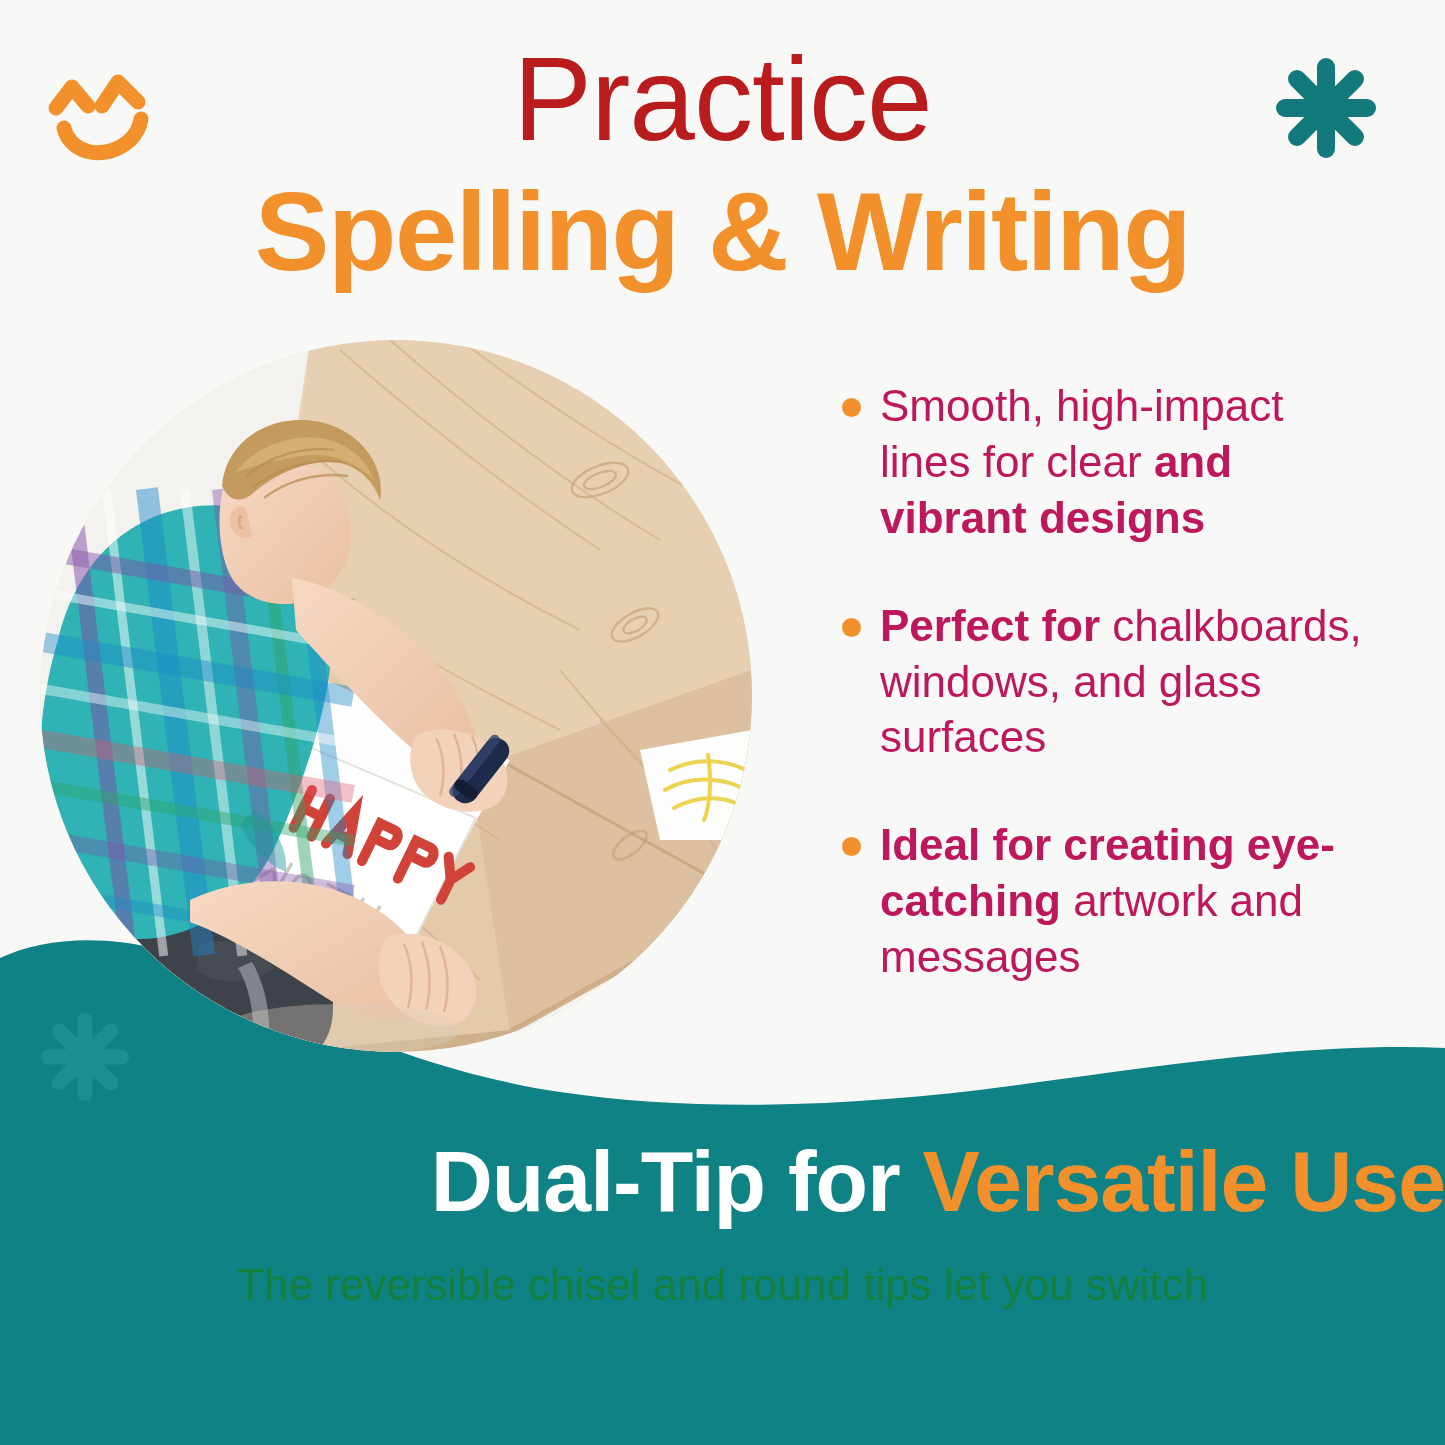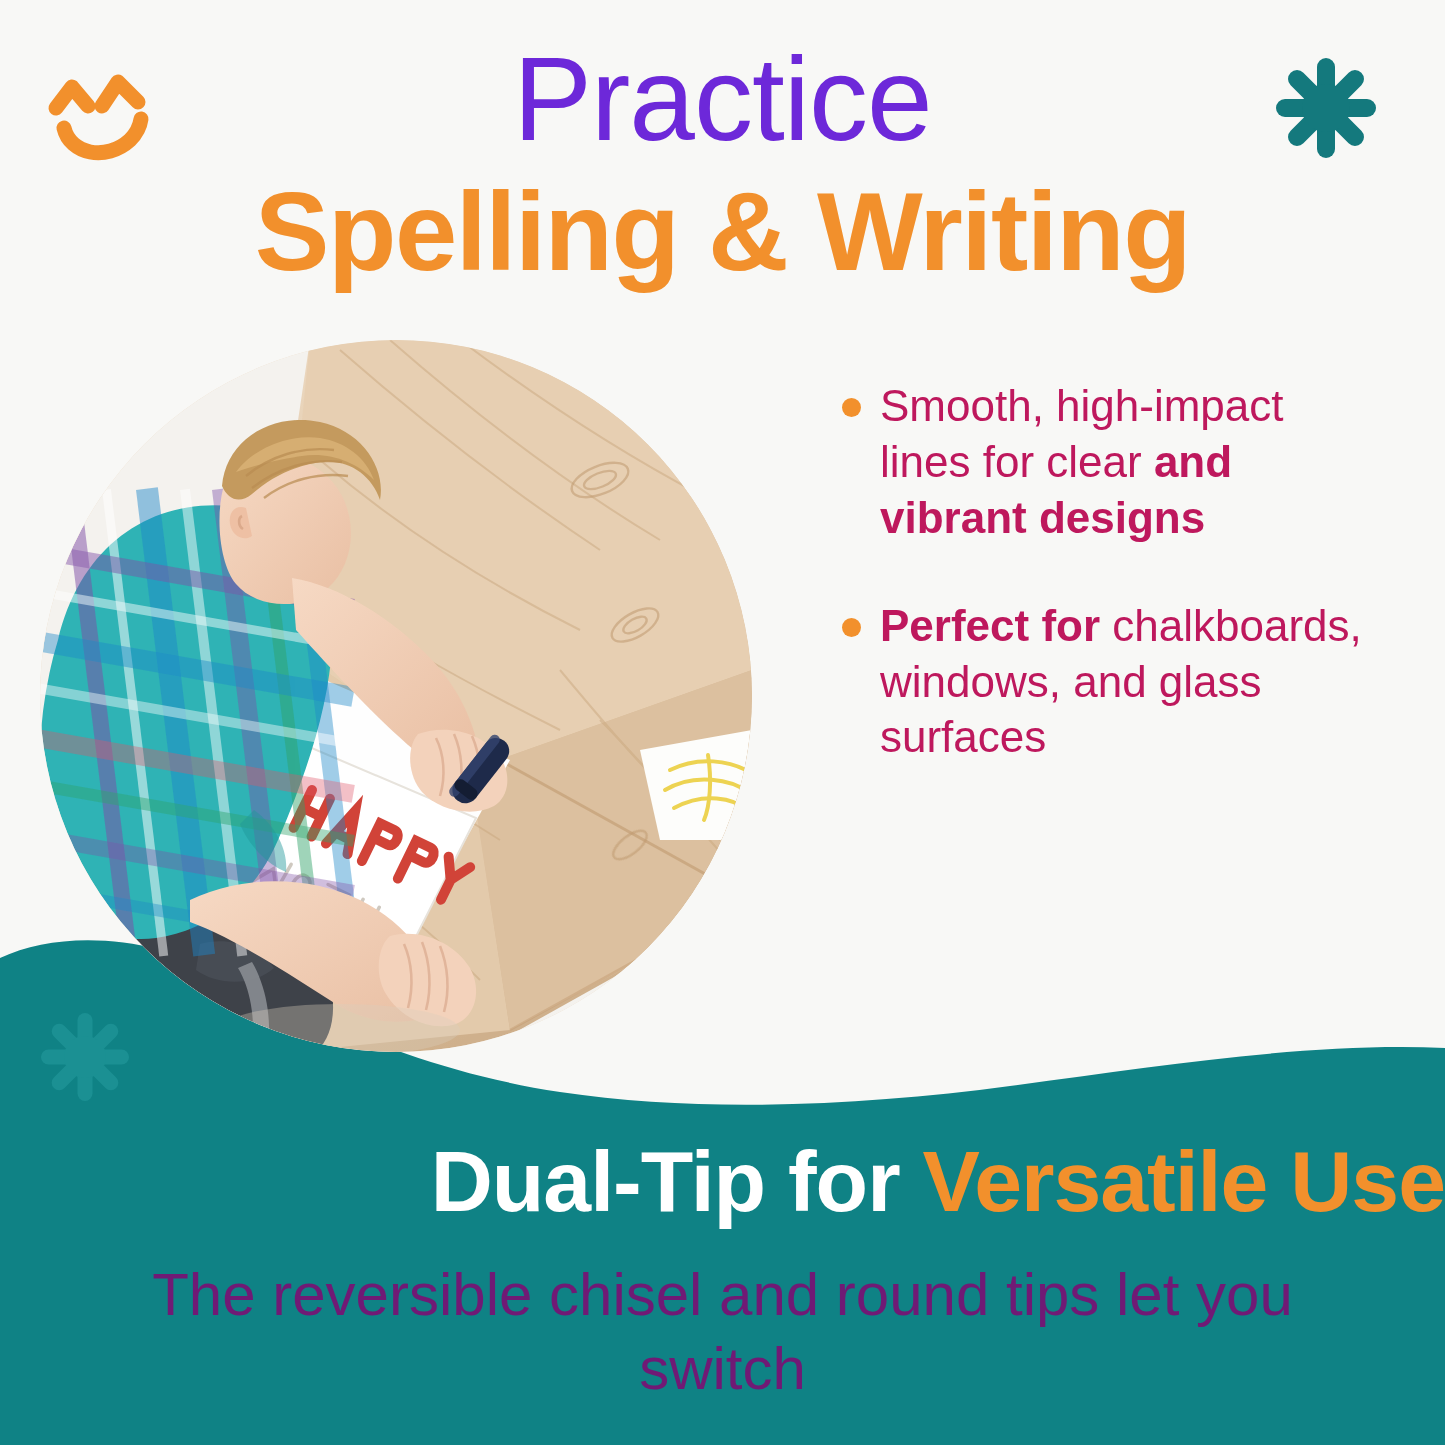--- a/index.html
+++ b/index.html
@@ -54,21 +54,21 @@
 
   .title-practice {
     position: absolute;
     left: 0;
     top: 40px;
     width: 1445px;
     text-align: center;
     font-size: 118px;
     line-height: 1.0;
     font-weight: 400;
-    color: #6d28d9;
+    color: #b91c1c;
     letter-spacing: -1px;
     z-index: 5;
   }
   .title-spelling {
     position: absolute;
     left: 0;
     top: 176px;
     width: 1445px;
     text-align: center;
     font-size: 112px;
@@ -137,24 +137,24 @@
     color: #ffffff;
   }
   .band-heading .accent { color: #F2902C; }
 
   .band-sub {
     position: absolute;
     left: 0;
     top: 1258px;
     width: 1445px;
     text-align: center;
-    font-size: 60px;
+    font-size: 44px;
     line-height: 1.24;
     font-weight: 400;
-    color: #701a75;
+    color: #15803d;
     z-index: 5;
     padding: 0 70px;
     box-sizing: border-box;
   }
 </style>
 </head>
 <body>
 
 <div id="page">
 
@@ -399,20 +399,24 @@
 
   <div class="bullet-list">
     <div class="bullet-item">
       <span class="bullet-dot"></span>
       <span><span>Smooth, high-impact lines for clear </span><b>and vibrant designs</b></span>
     </div>
     <div class="bullet-item">
       <span class="bullet-dot"></span>
       <span><b>Perfect for</b><span> chalkboards, windows, and glass surfaces</span></span>
     </div>
+    <div class="bullet-item">
+      <span class="bullet-dot"></span>
+      <span><b>Ideal for creating eye-catching</b><span> artwork and messages</span></span>
+    </div>
   </div>
 
   <div class="band-heading">
     <span>Dual-Tip for </span><span class="accent">Versatile Use</span>
   </div>
   <div class="band-sub">
     <div>The reversible chisel and round tips let you switch</div>
   </div>
 
 </div>

